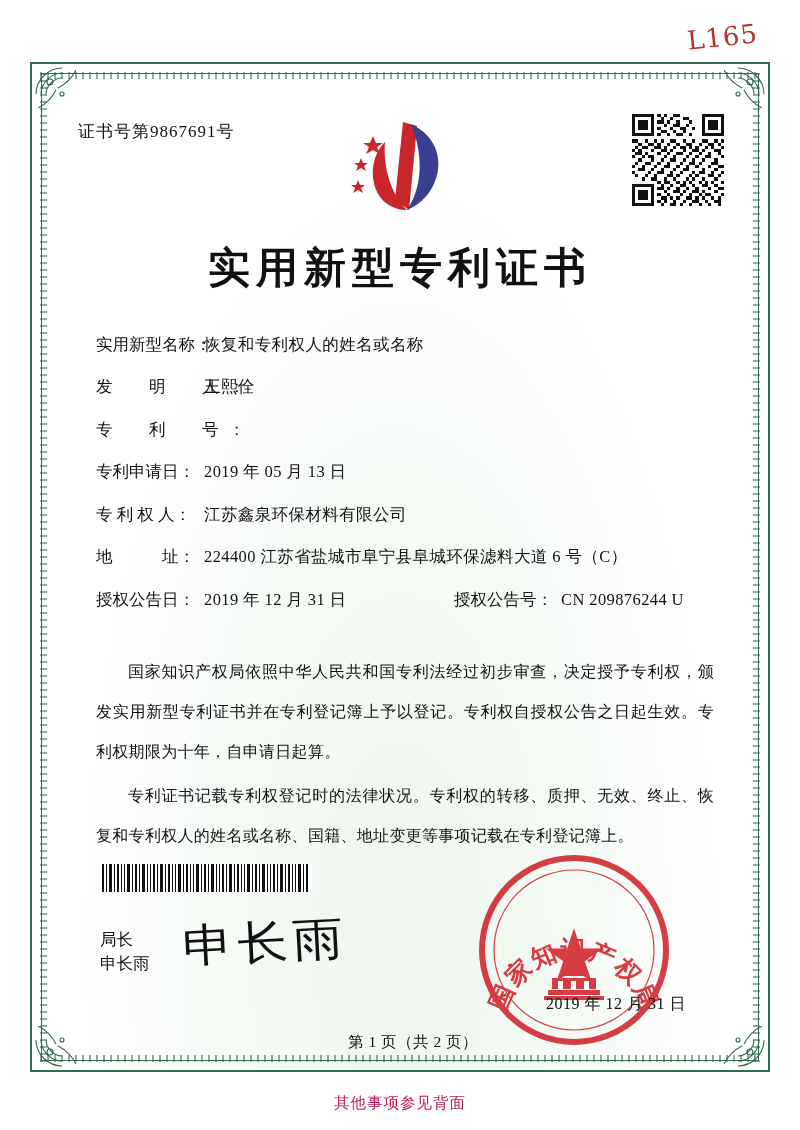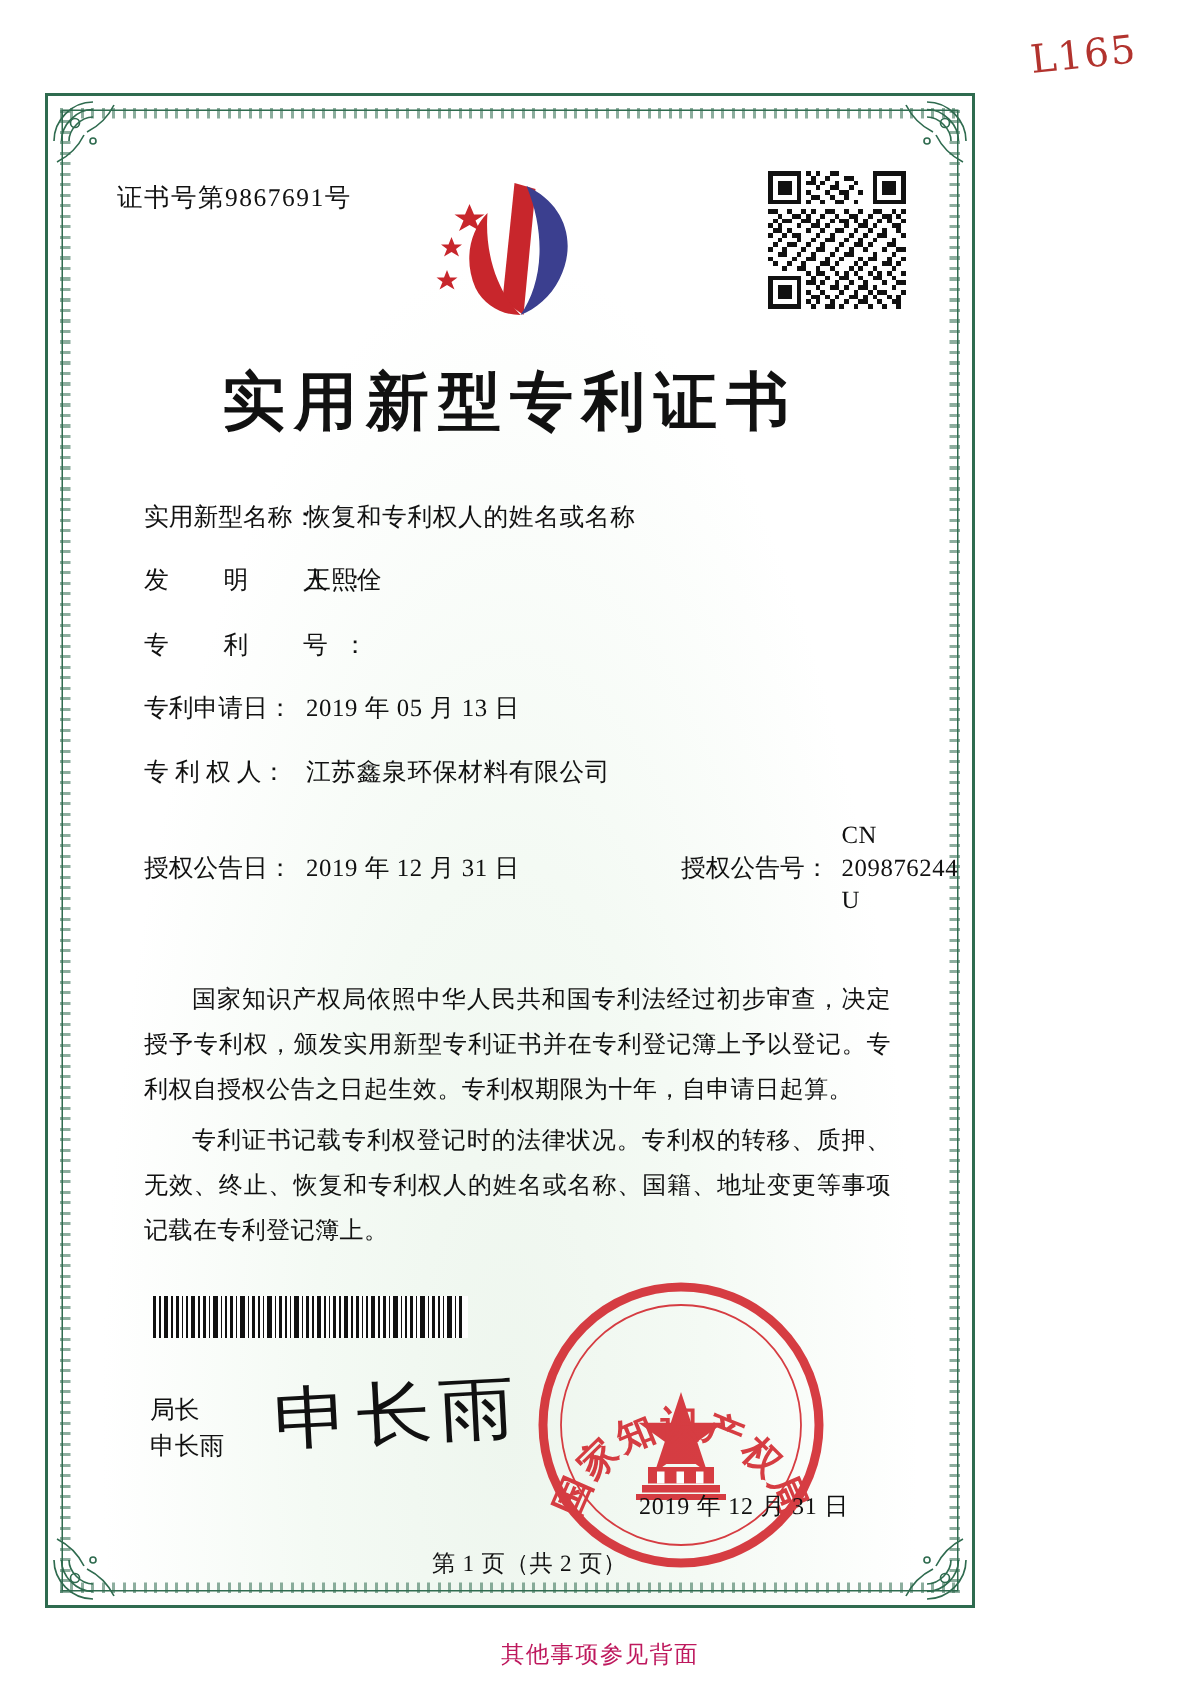--- a/index.html
+++ b/index.html
@@ -26,21 +26,21 @@
     color: #b2332e;
     transform: rotate(-6deg);
     letter-spacing: 1px;
   }
 
   
   .cert {
     position: absolute;
     left: 30px;
     top: 62px;
-    width: 620px;
+    width: 740px;
     height: 1010px;
     background:
       radial-gradient(ellipse at 50% 88%, #eef6ee 0%, #f4faf4 30%, #ffffff 62%),
       #ffffff;
     box-sizing: border-box;
   }
   .frame-outer {
     position: absolute;
     inset: 0;
     border: 2px solid #2f6b4f;
@@ -151,21 +151,21 @@
     letter-spacing: .4px;
   }
 
   
   .paragraphs {
     position: absolute;
     left: 66px;
     right: 56px;
     top: 590px;
     font-size: 16px;
-    line-height: 30px;
+    line-height: 40px;
     text-align: justify;
   }
   .paragraphs p {
     margin: 0 0 4px 0;
     text-indent: 32px;
     letter-spacing: .3px;
   }
 
   
   .barcode {
@@ -539,20 +539,24 @@
     <div class="field-row">
       <span class="field-label">专利申请日：</span>
       <span class="field-value">2019 年 05 月 13 日</span>
     </div>
 
     <div class="field-row">
       <span class="field-label">专 利 权 人：</span>
       <span class="field-value">江苏鑫泉环保材料有限公司</span>
     </div>
 
+    <div class="field-row">
+      <span class="field-label">地　　　址：</span>
+      <span class="field-value">224400 江苏省盐城市阜宁县阜城环保滤料大道 6 号（C）</span>
+    </div>
 
     <div class="field-row dual">
       <span class="field-label">授权公告日：</span>
       <span class="field-value">2019 年 12 月 31 日</span>
       <span class="field-label2">授权公告号：</span>
       <span class="field-value2">CN 209876244 U</span>
     </div>
 
   </div>
 

